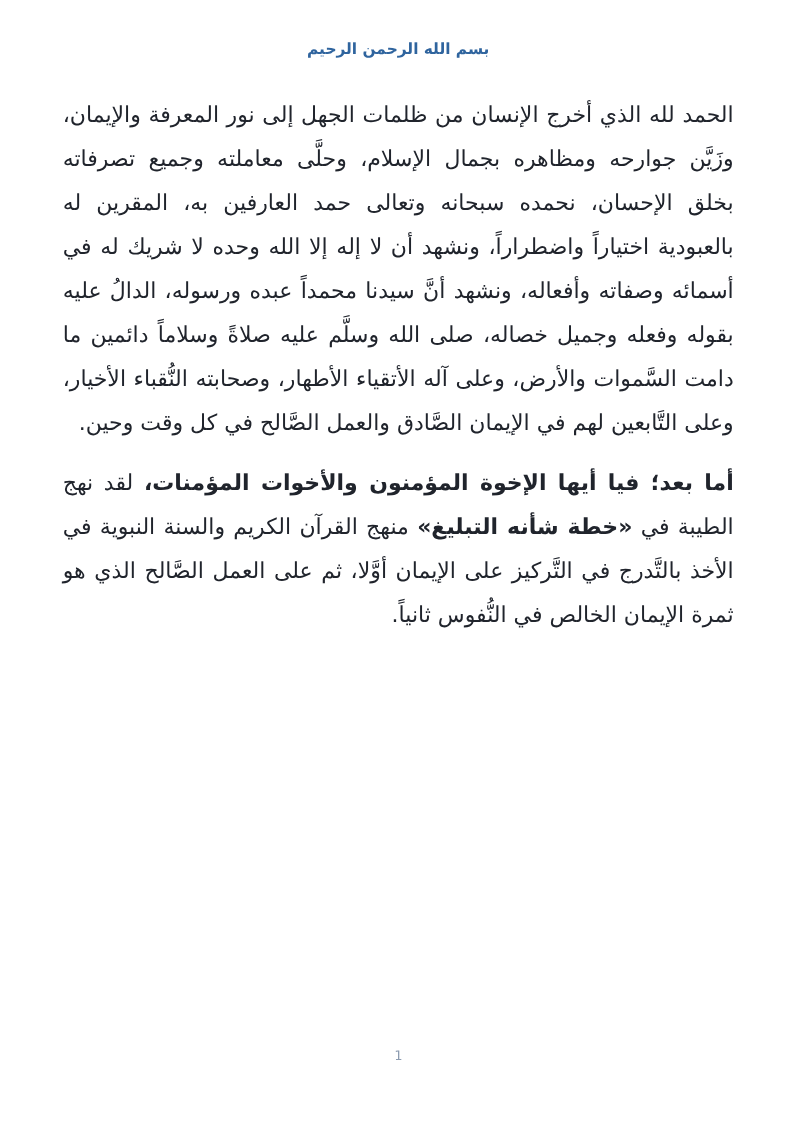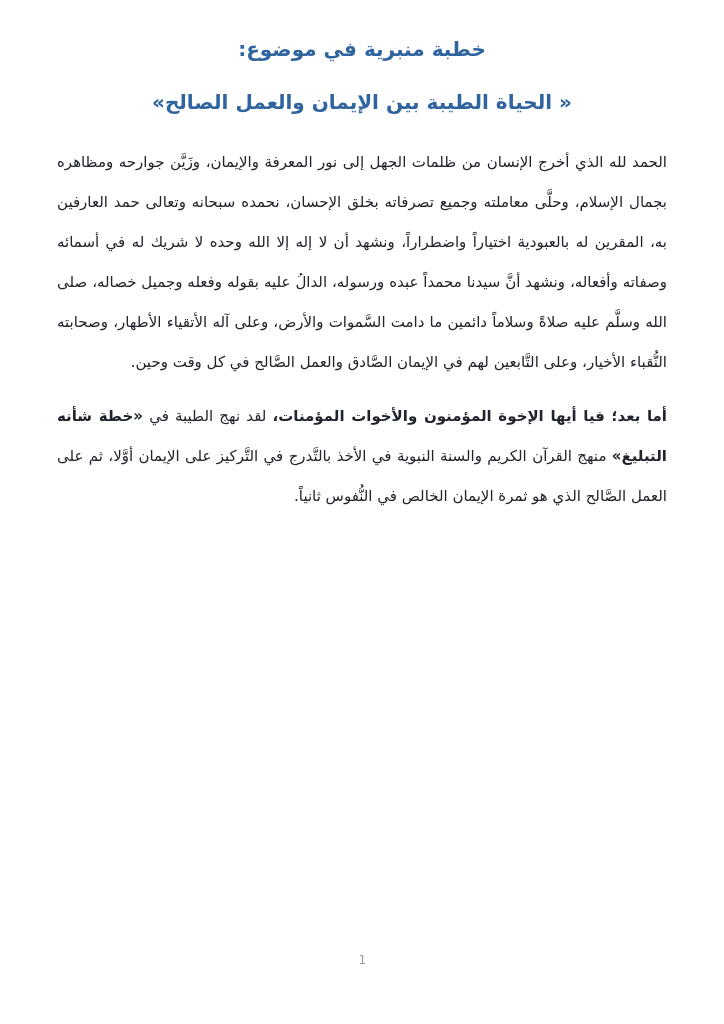--- a/index.html
+++ b/index.html
@@ -39,21 +39,21 @@
     line-height: 1.3;
     margin: 0 0 27px 0;
   }
   .doc-date {
     font-size: 18px;
     line-height: 1.3;
     margin: 0 0 72px 0;
   }
   .doc-body {
     color: var(--body-color, #20242C);
-    font-size: 15px;
+    font-size: 20px;
   }
   .para {
     margin: 0 0 14px 0;
     line-height: 40px;
     text-align: justify;
     text-align-last: right;
   }
   .bold {
     font-weight: bold;
   }
@@ -69,22 +69,21 @@
     color: var(--pagenum-color, #8C9BB0);
     font-family: "DejaVu Sans Mono", "DejaVu Sans", sans-serif;
   }
 </style>
 </head>
 <body>
 
 <div class="page">
 
   <header class="doc-header">
-    <p class="doc-title">خطبة منبرية في موضوع:</p>
-    <p class="doc-subject">« الحياة الطيبة بين الإيمان والعمل الصالح»</p>
+    <p class="basmala">بسم الله الرحمن الرحيم</p>
   </header>
 
   <main class="doc-body">
     <p class="para">الحمد لله الذي أخرج الإنسان من ظلمات الجهل إلى نور المعرفة والإيمان، وزَيَّن جوارحه ومظاهره بجمال الإسلام، وحلَّى معاملته وجميع تصرفاته بخلق الإحسان، نحمده سبحانه وتعالى حمد العارفين به، المقرين له بالعبودية اختياراً واضطراراً، ونشهد أن لا إله إلا الله وحده لا شريك له في أسمائه وصفاته وأفعاله، ونشهد أنَّ سيدنا محمداً عبده ورسوله، الدالُ عليه بقوله وفعله وجميل خصاله، صلى الله وسلَّم عليه صلاةً وسلاماً دائمين ما دامت السَّموات والأرض، وعلى آله الأتقياء الأطهار، وصحابته النُّقباء الأخيار، وعلى التَّابعين لهم في الإيمان الصَّادق والعمل الصَّالح في كل وقت وحين.</p>
     <p class="para"><span class="bold">أما بعد؛ فيا أيها الإخوة المؤمنون والأخوات المؤمنات،</span><span> لقد نهج الطيبة في </span><span class="bold">«خطة شأنه التبليغ»</span><span> منهج القرآن الكريم والسنة النبوية في الأخذ بالتَّدرج في التَّركيز على الإيمان أوَّلا، ثم على العمل الصَّالح الذي هو ثمرة الإيمان الخالص في النُّفوس ثانياً.</span></p>
   </main>
 
   <footer class="page-footer">
     <span class="page-num">1</span>
   </footer>

